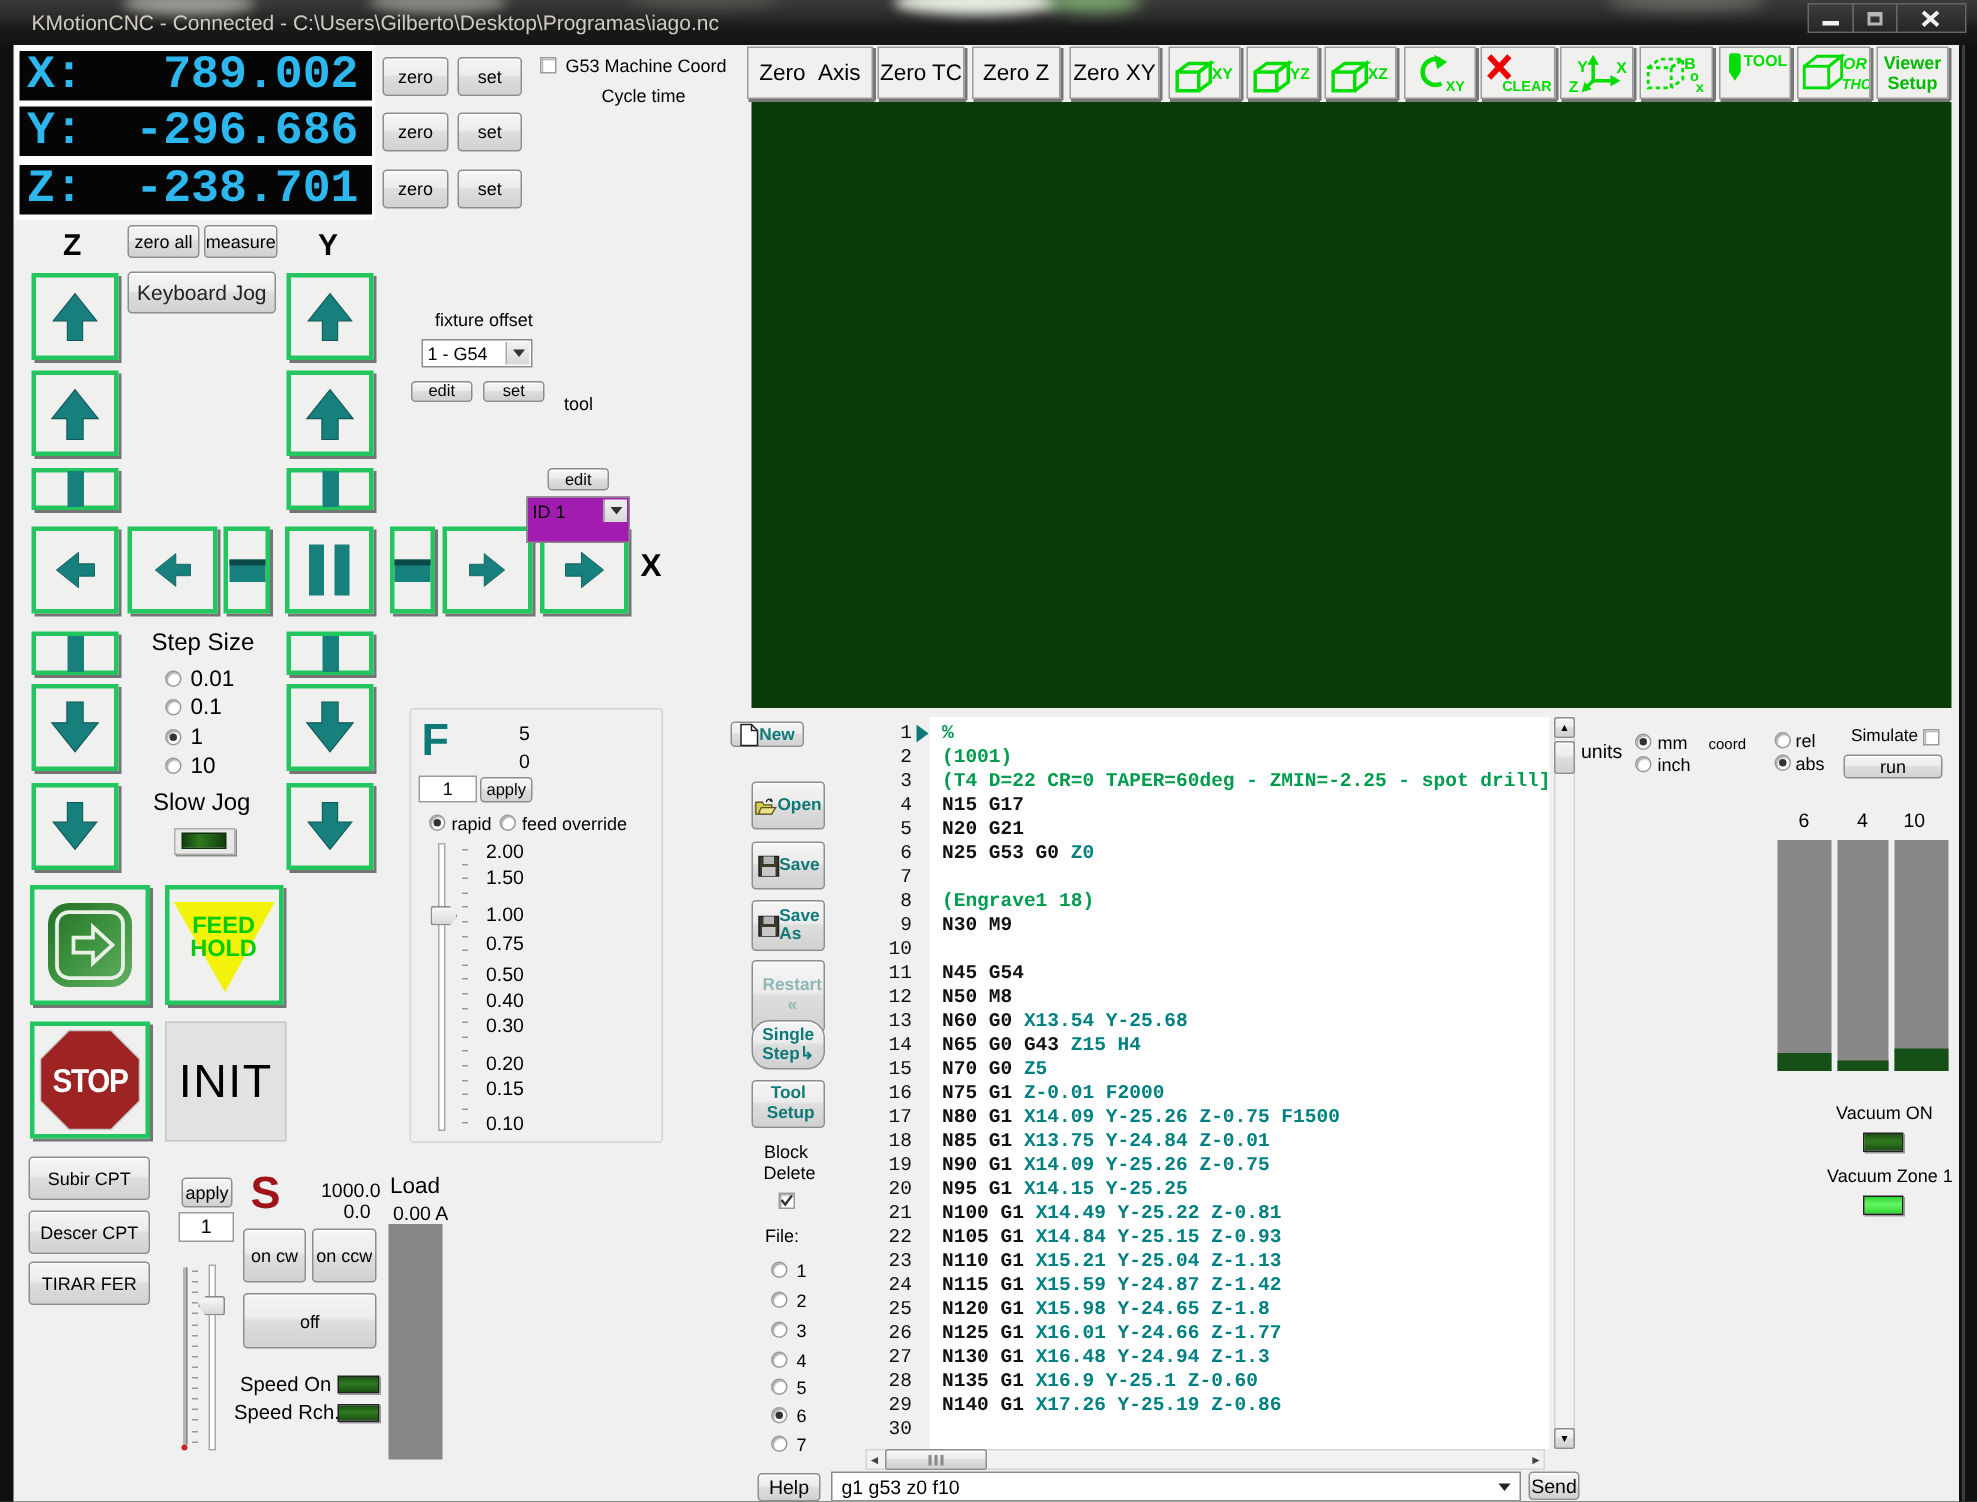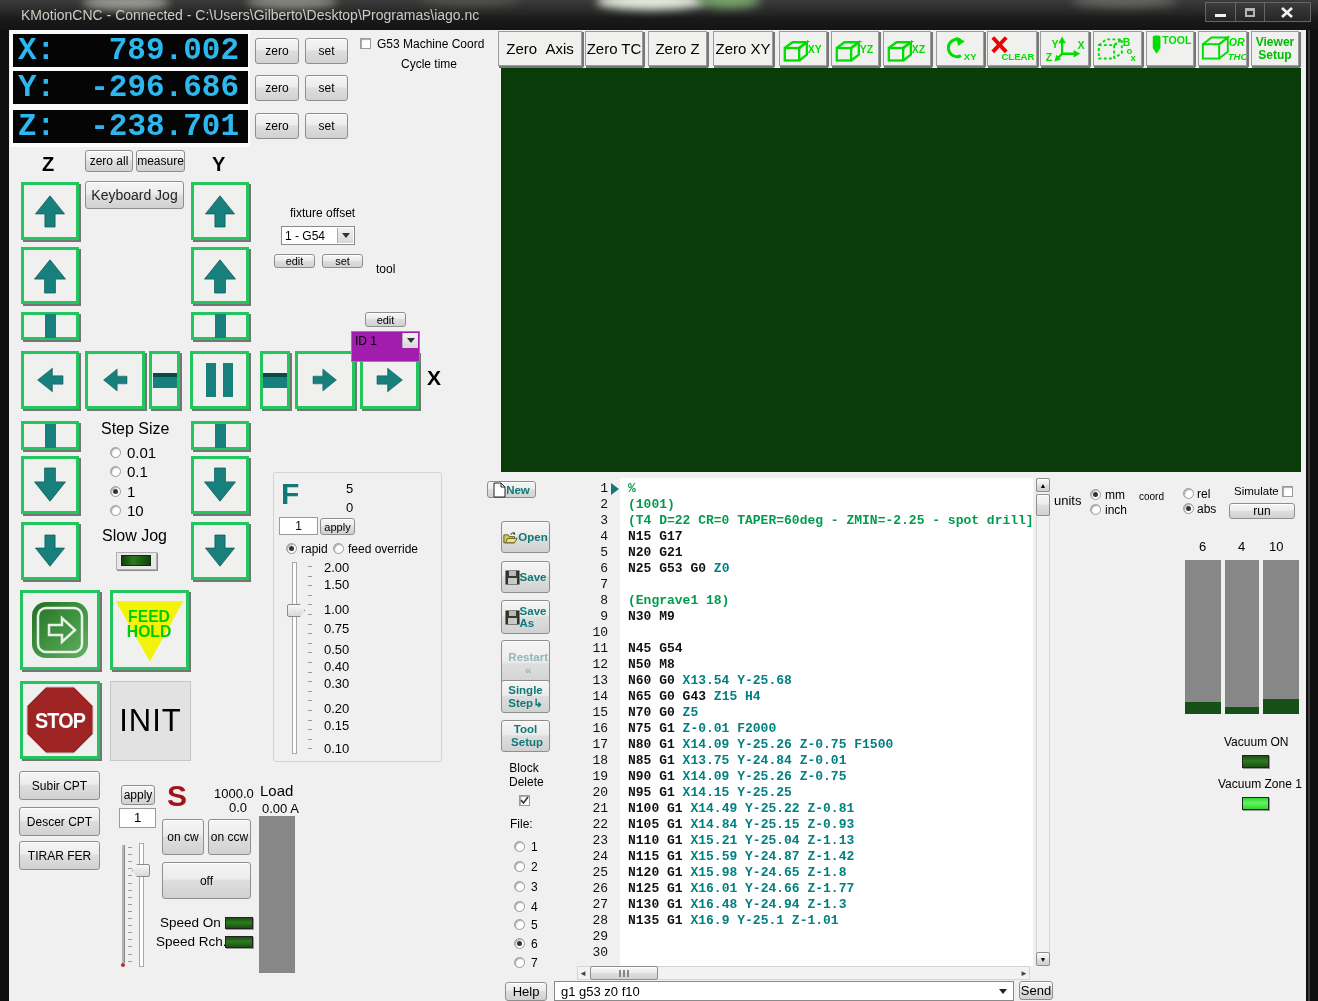--- a/index.html
+++ b/index.html
@@ -446,21 +446,21 @@
       <svg width="15" height="15" viewBox="0 0 15 15">
         <rect x="1" y="1" width="13" height="13" fill="#3a3a2a" stroke="#222"></rect>
         <rect x="4" y="1" width="7" height="5" fill="#b8b8b8"></rect>
         <rect x="3" y="8" width="9" height="6" fill="#c8c8c8"></rect>
       </svg>
       <span>Save<br>As</span>
     </div>
   <div class="a btn eb" style="left:501px;top:640px;width:49px;height:48px;line-height:13px;justify-content:flex-end;">
       <span style="color:#8fb8b6;text-align:center;">Restart<br>«</span>
     </div>
-  <div class="a btn eb" style="left:501px;top:680px;width:49px;height:33px;line-height:13px;">
+  <div class="a btn eb" style="left:501px;top:680px;width:49px;height:33px;line-height:13px;border-radius:12px;">
       <span style="text-align:center;">Single<br>Step↳</span>
     </div>
   <div class="a btn eb" style="left:501px;top:720px;width:49px;height:32px;line-height:13px;">
       <span style="text-align:center;">Tool<br>&nbsp;Setup</span>
     </div>
   <div class="a t12" style="left:509px;top:761px;text-align:center;width:30px;">Block<br>Delete</div>
   <div class="a cb" style="left:519px;top:795px;">
       <svg width="9" height="9" viewBox="0 0 9 9">
         <path d="M1 4 L3.5 7 L8 1" fill="none" stroke="#333" stroke-width="1.6"></path>
       </svg>
@@ -535,21 +535,22 @@
       <div class="cline"><span class="k">N85 G1 </span><span class="c">X13.75 Y-24.84 Z-0.01</span></div>
       <div class="cline"><span class="k">N90 G1 </span><span class="c">X14.09 Y-25.26 Z-0.75</span></div>
       <div class="cline"><span class="k">N95 G1 </span><span class="c">X14.15 Y-25.25</span></div>
       <div class="cline"><span class="k">N100 G1 </span><span class="c">X14.49 Y-25.22 Z-0.81</span></div>
       <div class="cline"><span class="k">N105 G1 </span><span class="c">X14.84 Y-25.15 Z-0.93</span></div>
       <div class="cline"><span class="k">N110 G1 </span><span class="c">X15.21 Y-25.04 Z-1.13</span></div>
       <div class="cline"><span class="k">N115 G1 </span><span class="c">X15.59 Y-24.87 Z-1.42</span></div>
       <div class="cline"><span class="k">N120 G1 </span><span class="c">X15.98 Y-24.65 Z-1.8</span></div>
       <div class="cline"><span class="k">N125 G1 </span><span class="c">X16.01 Y-24.66 Z-1.77</span></div>
       <div class="cline"><span class="k">N130 G1 </span><span class="c">X16.48 Y-24.94 Z-1.3</span></div>
-      <div class="cline"><span class="k">N135 G1 </span><span class="c">X16.9 Y-25.1 Z-1.01</span></div>
+      <div class="cline"><span class="k">N135 G1 </span><span class="c">X16.9 Y-25.1 Z-0.60</span></div>
+      <div class="cline"><span class="k">N140 G1 </span><span class="c">X17.26 Y-25.19 Z-0.86</span></div>
     </div>
   <svg class="a" style="left:610px;top:483px;" width="10" height="12" viewBox="0 0 10 12">
       <polygon points="1,0 9,6 1,12" fill="#0e7a78"></polygon>
     </svg>
 
   <div class="a sb" style="left:1036px;top:478px;width:14px;height:488px;background:#f2f2f2;border:1px solid #d5d5d5;box-sizing:border-box;"></div>
   <div class="a btn" style="left:1036px;top:478px;width:14px;height:14px;border-radius:2px;">
       <span style="font-size:7px;">▲</span>
     </div>
   <div class="a btn" style="left:1036px;top:952px;width:14px;height:14px;border-radius:2px;">

